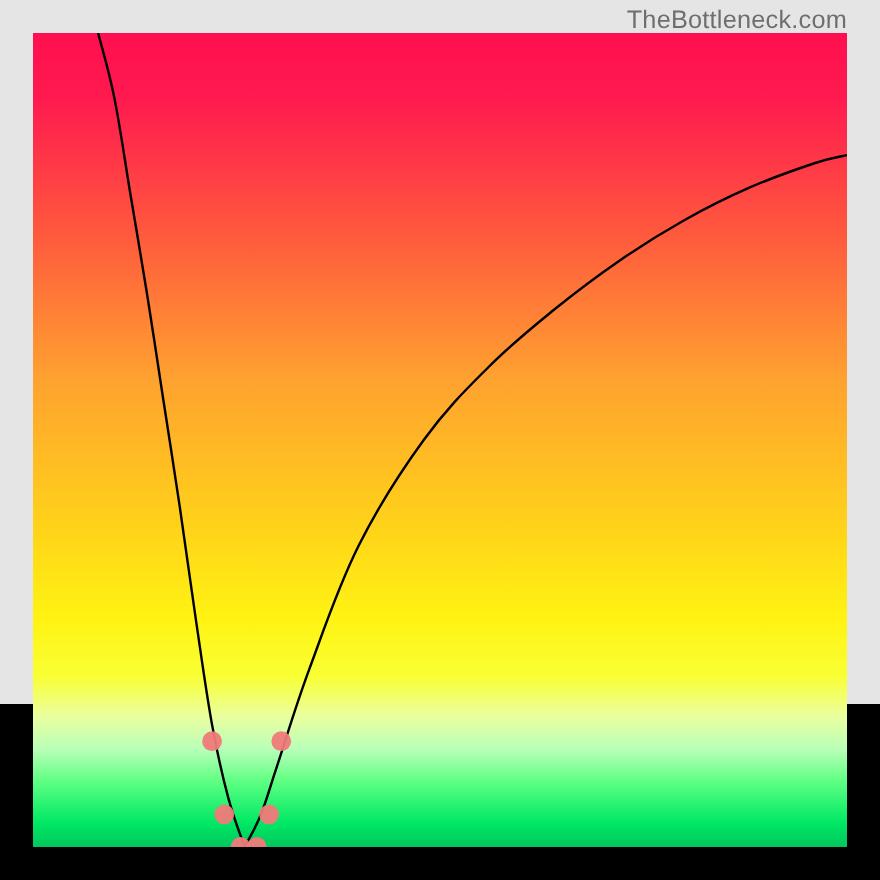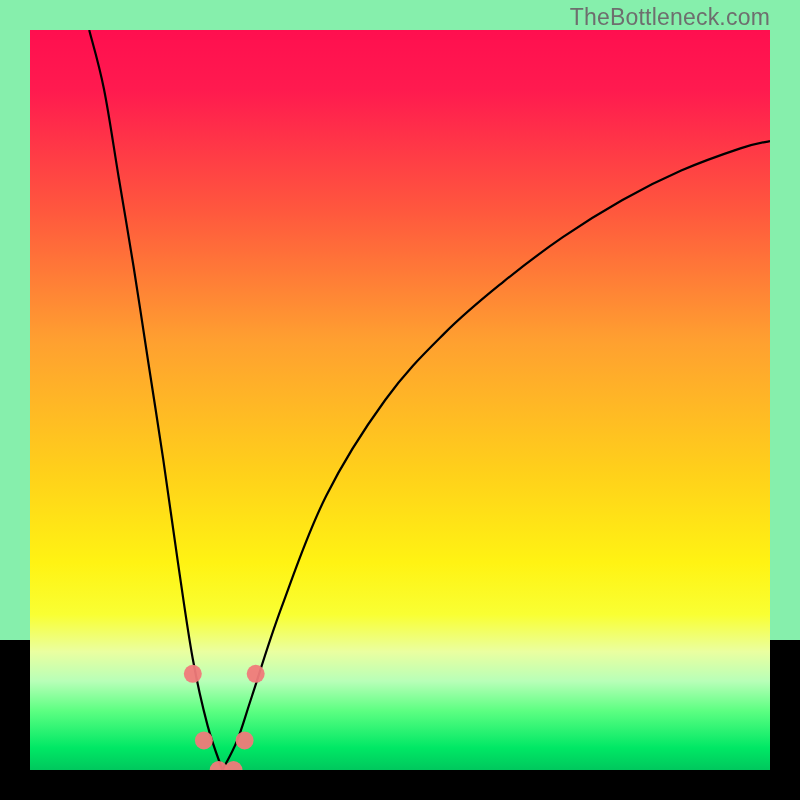--- a/index.html
+++ b/index.html
@@ -7,21 +7,21 @@
     padding: 0;
     width: 800px;
     height: 800px;
     background: #000000;
     overflow: hidden;
   }
   .stage {
     position: relative;
     width: 800px;
     height: 640px;
-    background: #86efac;
+    background: #e5e5e5;
   }
   .plot-area {
     position: absolute;
     left: 30px;
     top: 30px;
     width: 740px;
     height: 740px;
     overflow: hidden;
   }
   .gradient-bg {

